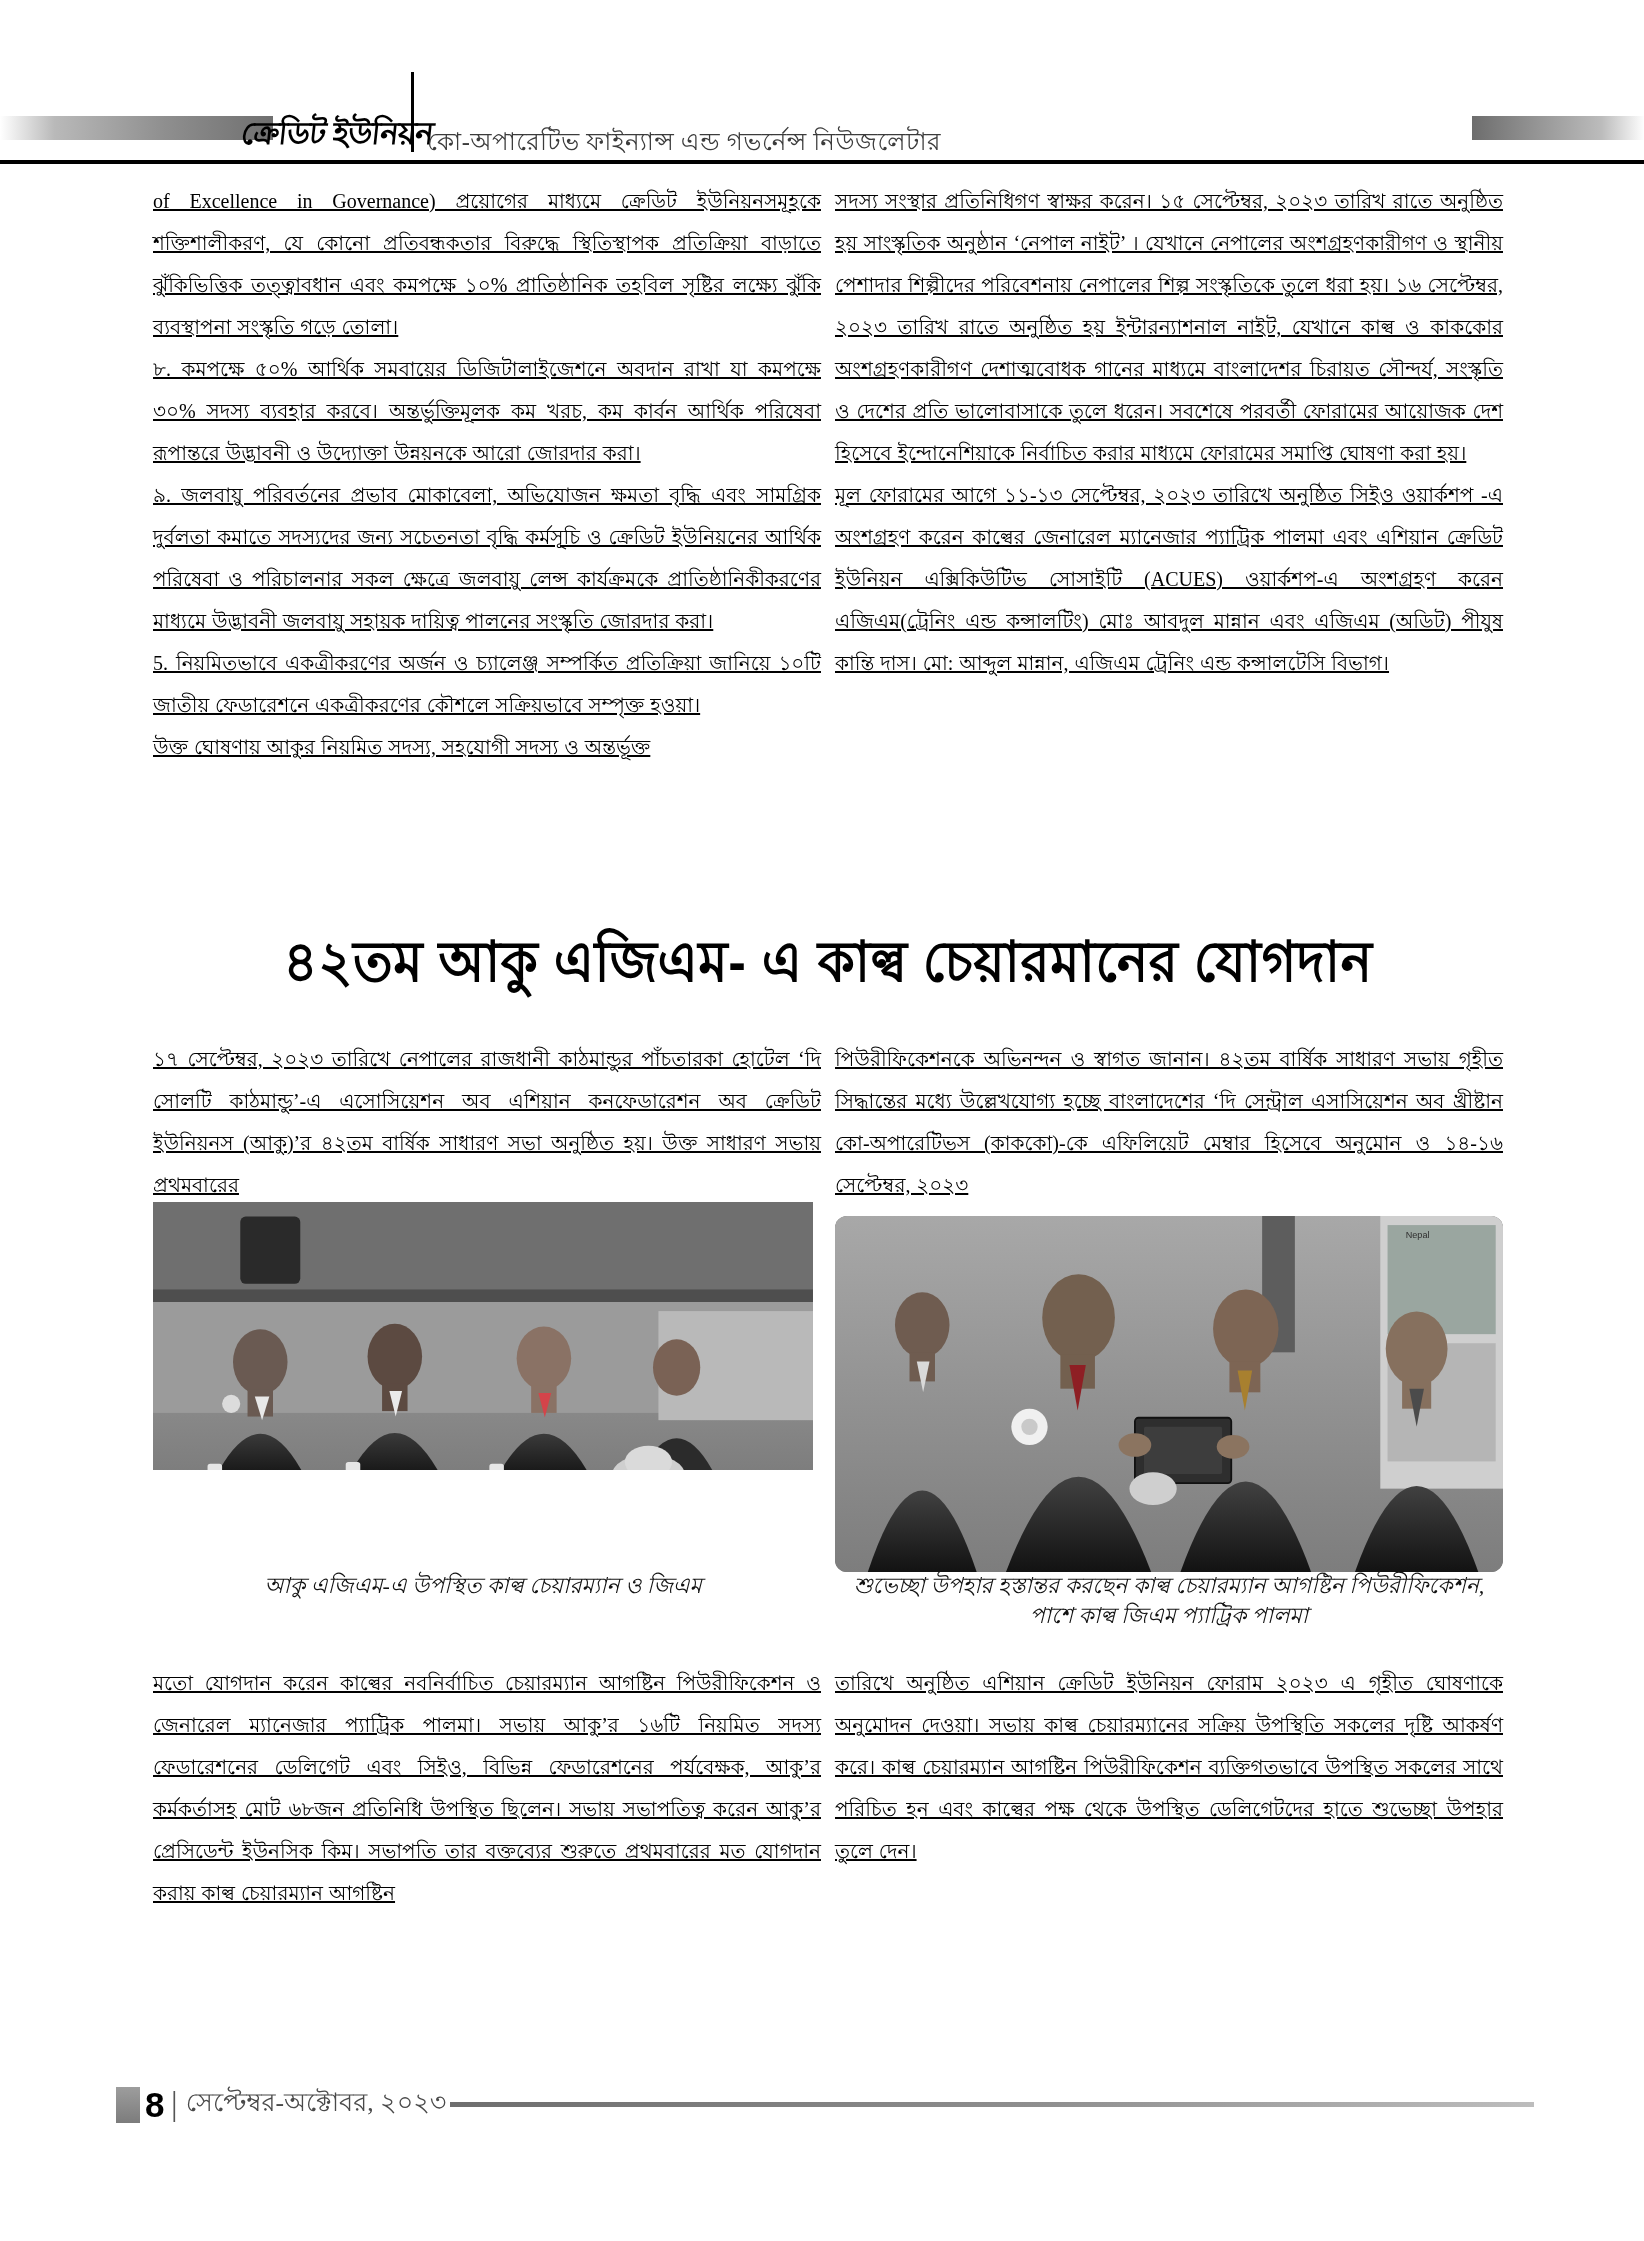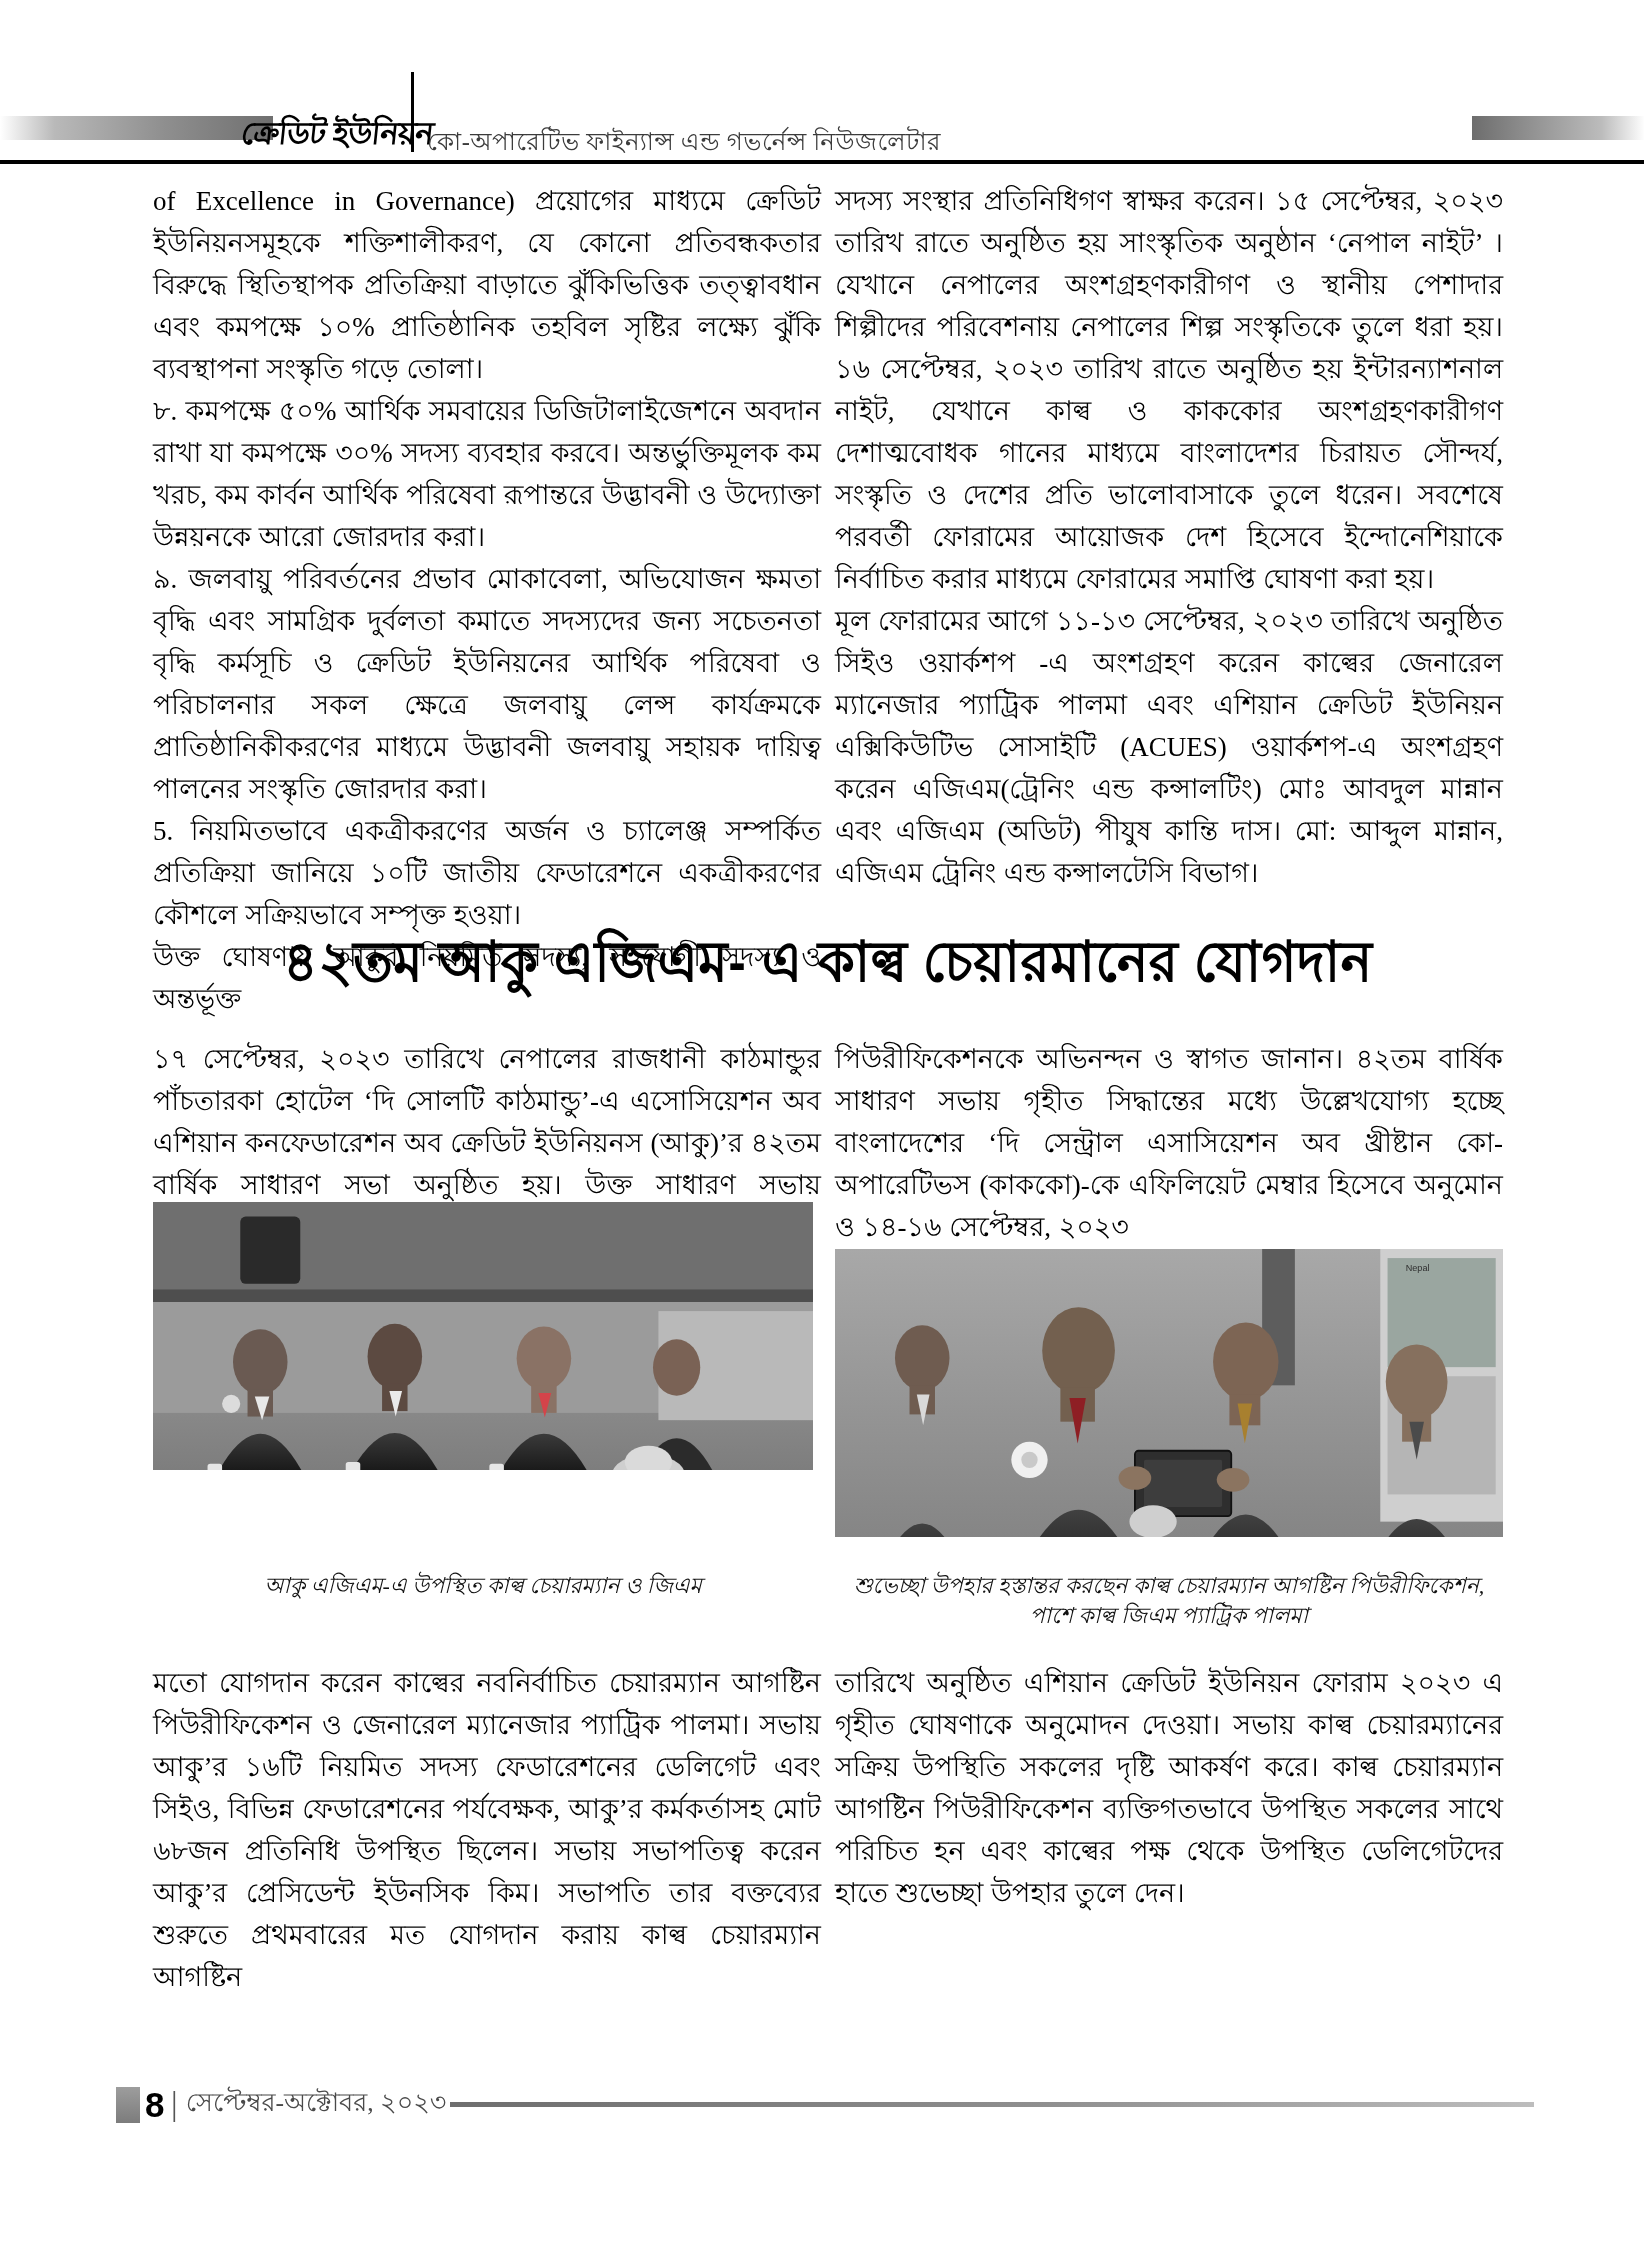--- a/index.html
+++ b/index.html
@@ -91,26 +91,27 @@
   .col {
     position: absolute;
     width: 668px;
   }
   .col-left  { left: 153px; }
   .col-right { left: 835px; }
 
   p.body {
     margin: 0;
     font-family: "Liberation Serif", "DejaVu Serif", serif;
-    font-size: 27px;
+    font-size: 20px;
     line-height: 42px;
     text-align: justify;
     text-justify: inter-word;
     color: #000;
     word-spacing: 0.9px;
+    text-decoration: underline;
   }
   p.body + p.body { margin-top: 0; }
 
   
   .headline {
     position: absolute;
     left: 153px;
     top: 929px;
     width: 1350px;
     text-align: center;
@@ -123,21 +124,21 @@
     transform: scaleY(1.06);
   }
 
   
   .photo {
     position: absolute;
     overflow: hidden;
     background: #6e6e6e;
   }
   .photo-left  { left: 153px;  top: 1202px; width: 660px; height: 268px; }
-  .photo-right { left: 835px;  top: 1249px; width: 668px; height: 288px; }
+  .photo-right { left: 835px;  top: 1216px; width: 668px; height: 356px; border-radius: 12px; }
 
   .photo-inner {
     position: absolute;
     inset: 0;
   }
 
   .caption {
     position: absolute;
     font-family: "Liberation Serif", "DejaVu Serif", serif;
     font-size: 22px;

